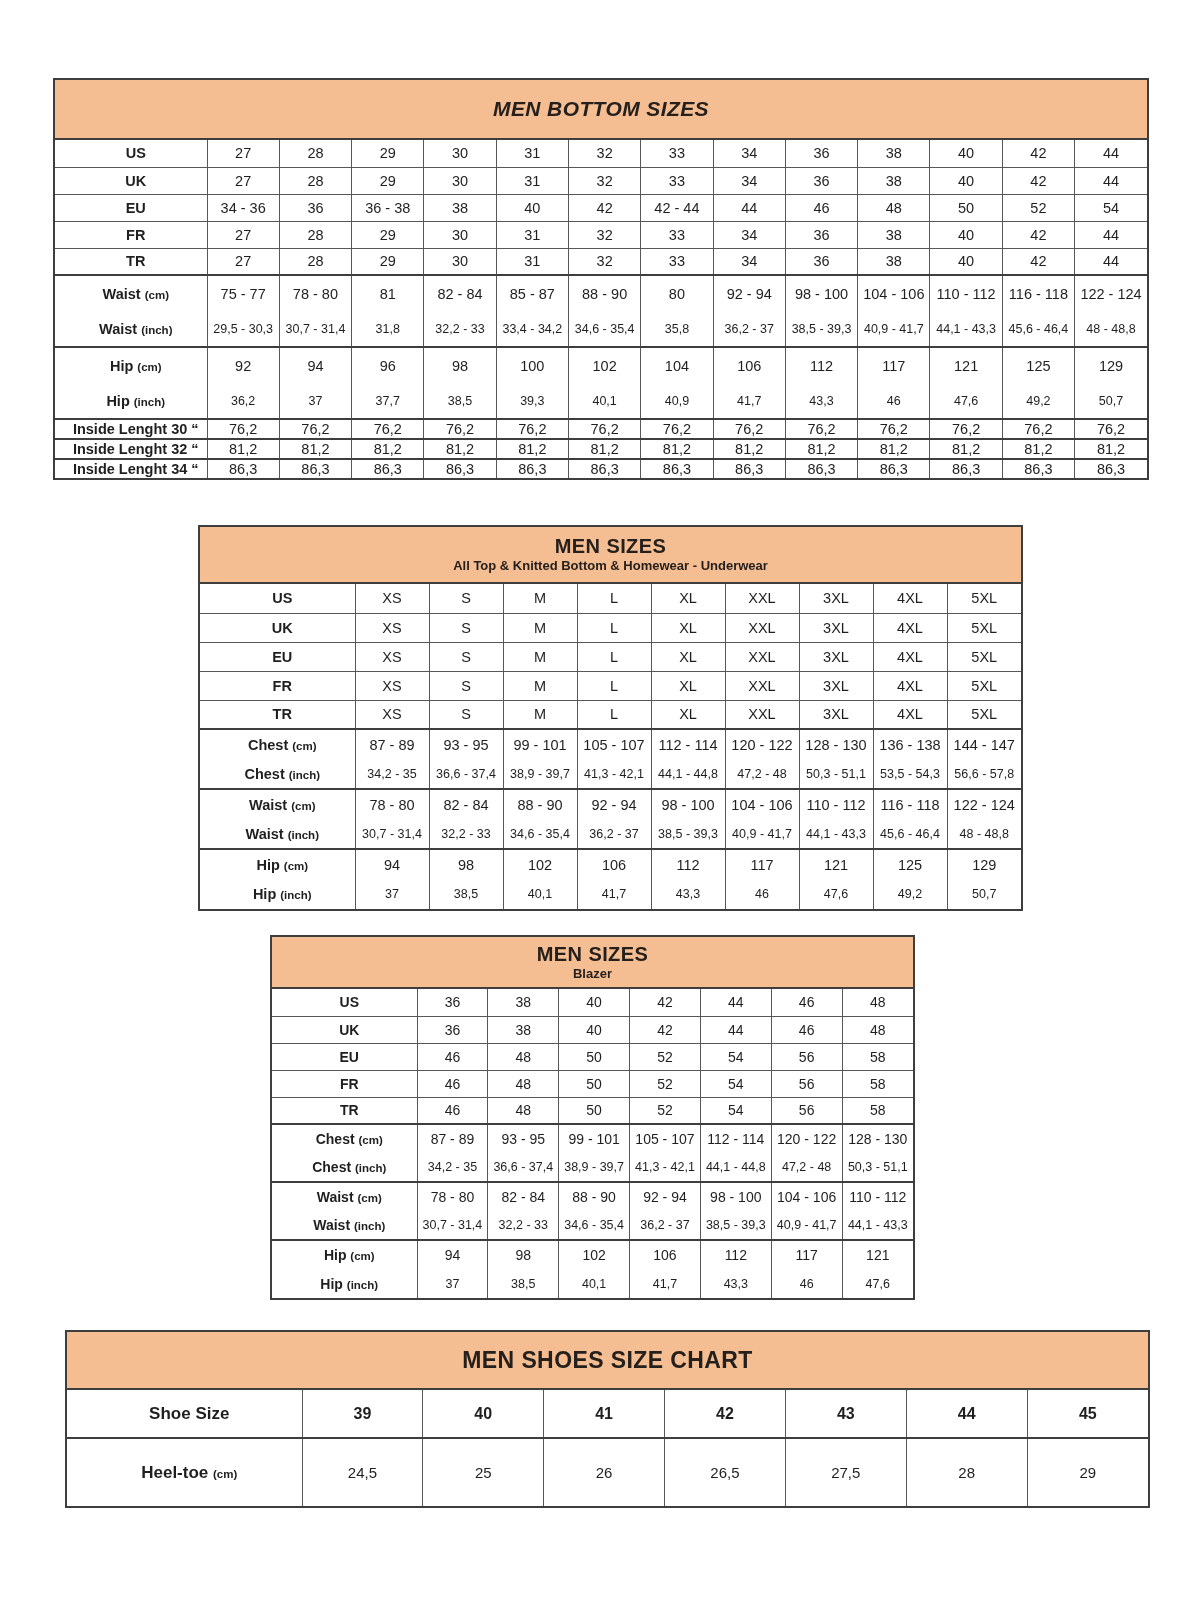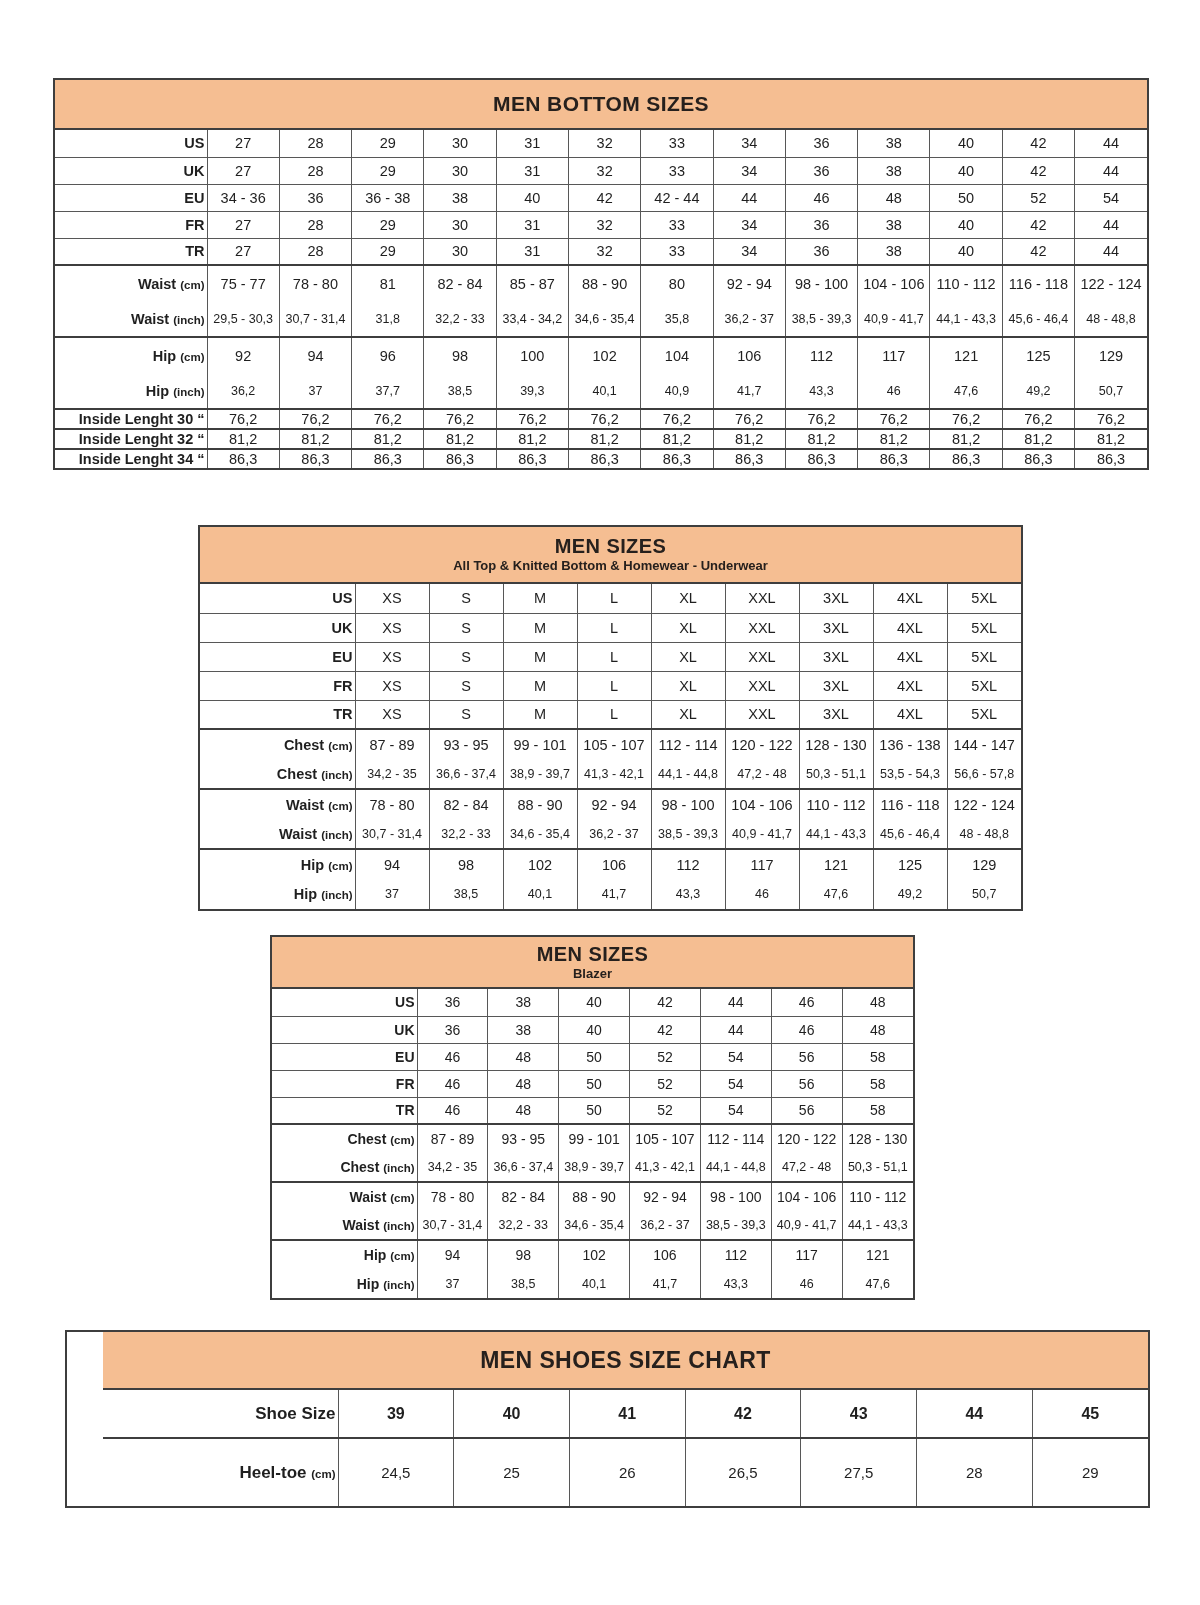--- a/index.html
+++ b/index.html
@@ -8,30 +8,30 @@
 
   .size-table{position:absolute;border:2px solid #3e3e3e;background:#ffffff;box-sizing:border-box;}
   .thead{background:#F5BE92;border-bottom:2px solid #3e3e3e;display:flex;flex-direction:column;
          align-items:center;justify-content:center;text-align:center;box-sizing:border-box;}
   .title{font-weight:bold;color:#26201d;letter-spacing:.4px;line-height:1.15;}
   .subtitle{font-weight:bold;color:#26201d;font-size:13px;line-height:1.2;}
 
   table{border-collapse:collapse;width:100%;table-layout:fixed;}
   td{border-left:1px solid #575757;text-align:center;vertical-align:middle;
      font-size:15px;padding:1px 2px;overflow:hidden;}
-  td.lab{border-left:none;text-align:right;padding-left:12px;font-weight:bold;white-space:nowrap;}
+  td.lab{border-left:none;text-align:center;padding-left:12px;font-weight:bold;white-space:nowrap;}
   .unit{font-size:11.5px;font-weight:bold;}
   tbody + tbody{border-top:2px solid #3e3e3e;border-radius:11px;}
   tr.rsep td{border-top:1.5px solid #575757;}
   tr.inch td:not(.lab){font-size:12.5px;}
   tr.em td:not(.lab){font-weight:bold;font-size:16px;}
 
   
   .t1{left:53px;top:78px;width:1096px;}
-  .t1 .thead{height:50px;} .t1 .title{font-size:21px;}
+  .t1 .thead{height:60px;font-style:italic;} .t1 .title{font-size:21px;}
   .t1 col.labcol{width:152px;}
   .t1 tr{height:27px;}
   .t1 tbody.pair tr{height:36px;}
   .t1 tbody.single tr{height:17px;}
   .t1 td{font-size:14.5px;}
   .t1 td.lab{font-size:14.5px;}
 
   
   .t2{left:198px;top:525px;width:825px;}
   .t2 .thead{height:57px;} .t2 .title{font-size:20px;}
@@ -42,21 +42,21 @@
 
   
   .t3{left:270px;top:935px;width:645px;}
   .t3 .thead{height:52px;} .t3 .title{font-size:20px;}
   .t3 col.labcol{width:145px;}
   .t3 tr{height:27px;}
   .t3 tbody.pair tr{height:29px;}
   .t3 td{font-size:14px;}
 
   
-  .t4{left:65px;top:1330px;width:1085px;padding-left:36px;}
+  .t4{left:65px;top:1330px;width:1085px;}
   .t4 .thead{height:58px;} .t4 .title{font-size:23px;}
   .t4 col.labcol{width:235px;}
   .t4 tbody.shoe tr{height:48px;}
   .t4 tbody.heel tr{height:68px;}
   .t4 td{font-size:15px;}
   .t4 td.lab{font-size:17px;}
 </style>
 </head>
 <body>
 

